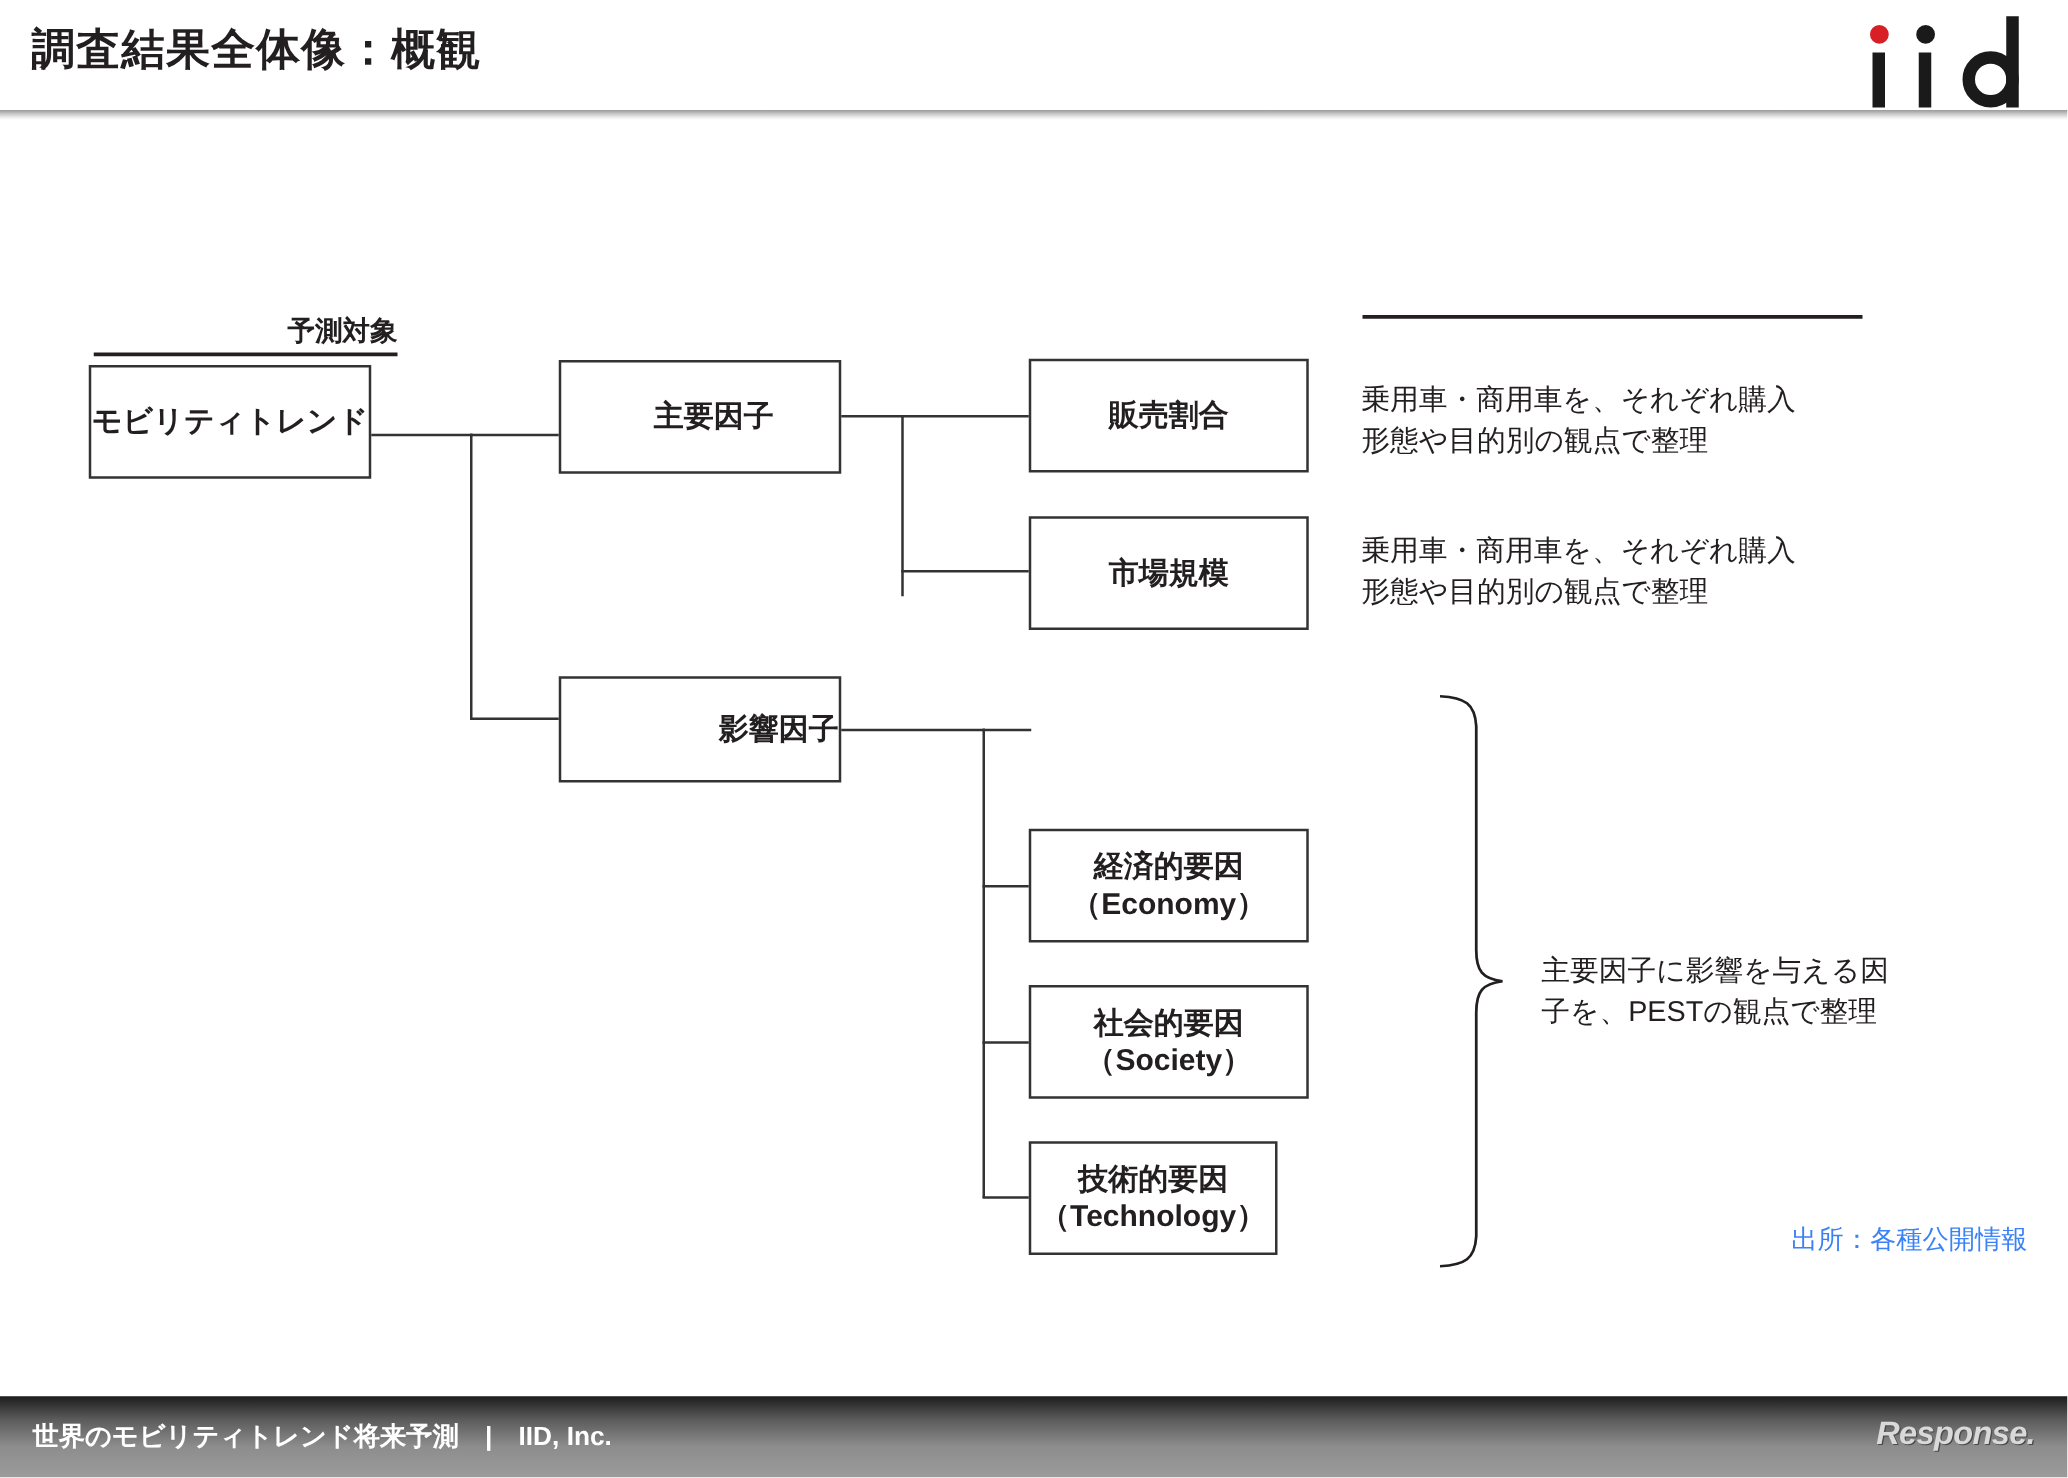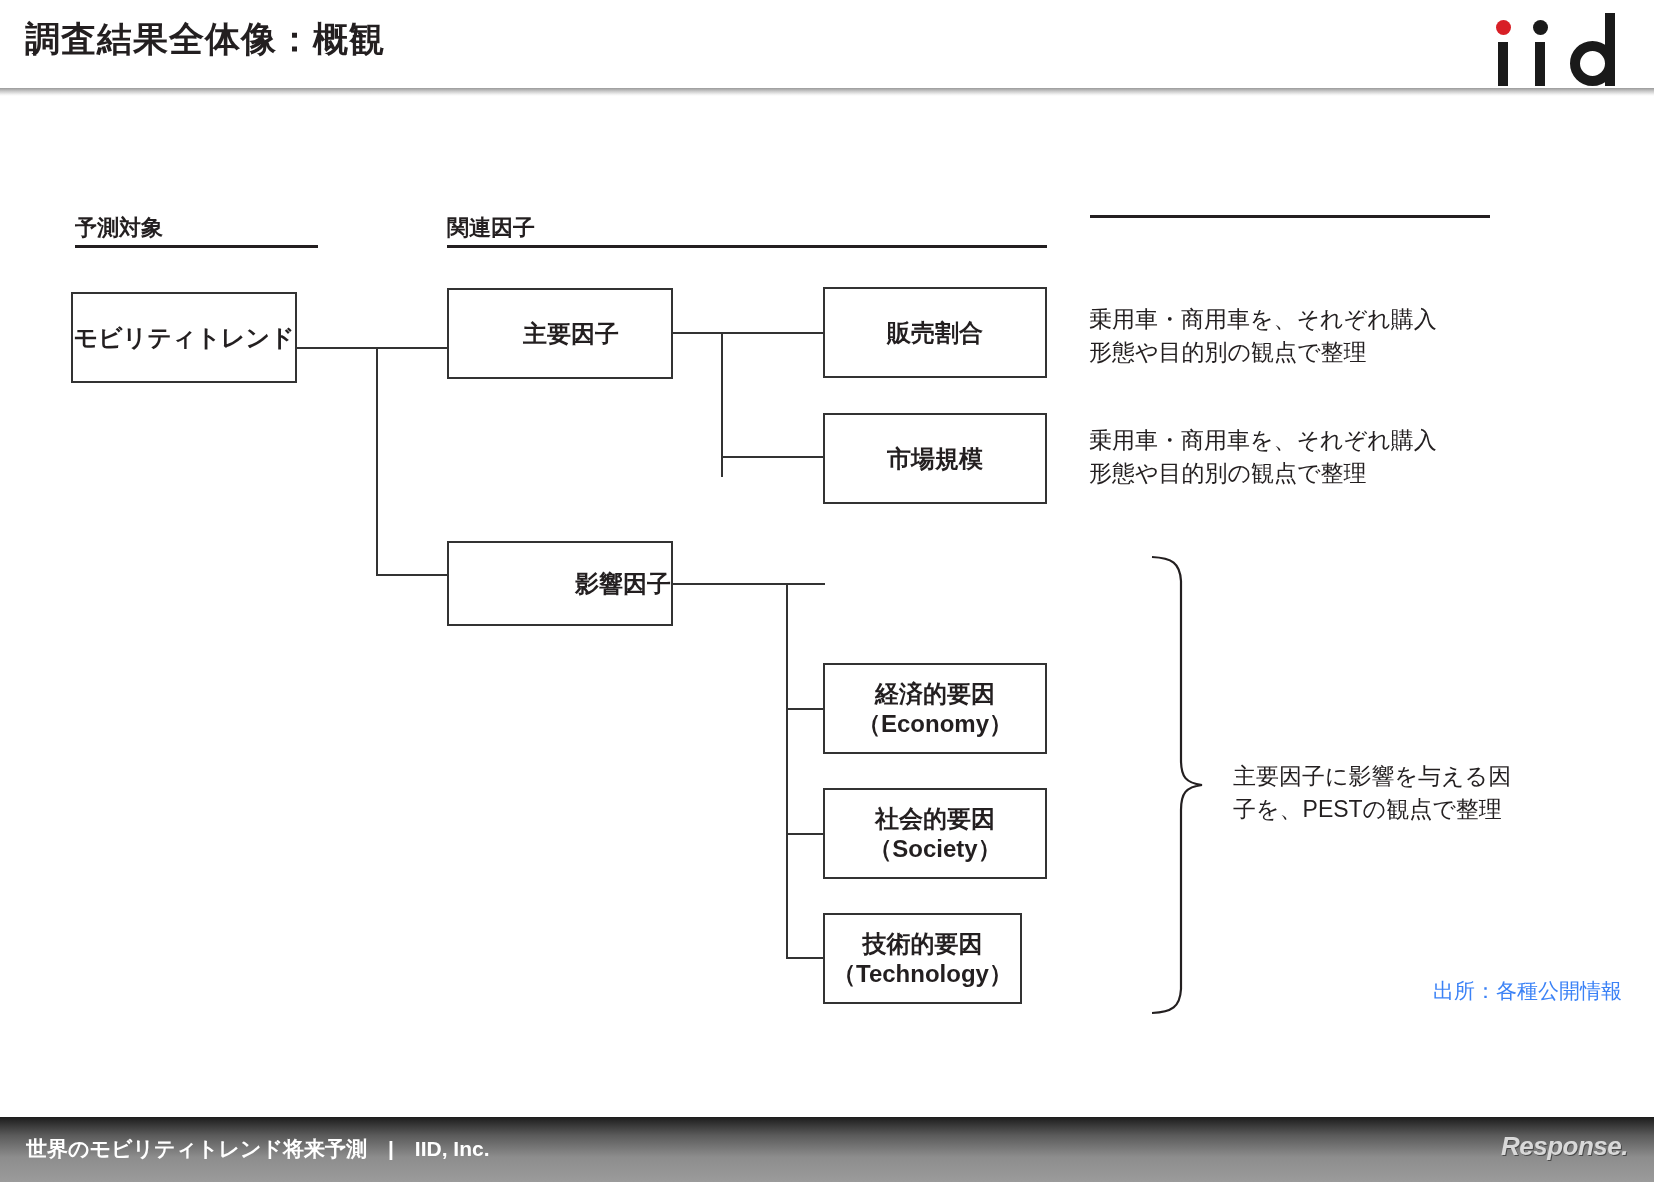--- a/index.html
+++ b/index.html
@@ -31,21 +31,21 @@
     position:absolute;left:0;top:88px;width:1654px;height:8px;
     background:linear-gradient(to bottom,#9a9a9a 0%,#c9c9c9 40%,#f2f2f2 80%,#ffffff 100%);
   }
 
   
   #headline-row{position:absolute;left:40px;top:134px;display:flex;align-items:center;}
   #headline-bullet{width:20px;height:20px;background:#9e3a38;margin-right:22px;flex:0 0 auto;}
   #headline-text{font-size:27px;font-weight:bold;color:#231f20;white-space:nowrap;letter-spacing:0.3px;}
 
   
-  .col-head{position:absolute;text-align:left;}
+  .col-head{position:absolute;text-align:right;margin-top:37px;}
   .col-head .lbl{font-size:22px;font-weight:bold;color:#231f20;line-height:30px;}
   .col-head .rule{height:3px;background:#231f20;margin-top:2px;}
 
   
   #diagram{position:absolute;left:0;top:0;width:1654px;height:1182px;}
   .node{
     position:absolute;box-sizing:border-box;
     border:2.5px solid #333333;background:#ffffff;
     display:flex;align-items:center;justify-content:center;
     text-align:center;color:#231f20;font-weight:bold;
@@ -103,24 +103,20 @@
 
     <div id="header-rule"></div>
   </div>
 
 
   <div class="col-head" style="left:75px;top:213px;width:243px;">
     <div class="lbl">予測対象</div>
     <div class="rule"></div>
   </div>
 
-  <div class="col-head" style="left:447px;top:213px;width:600px;">
-    <div class="lbl">関連因子</div>
-    <div class="rule"></div>
-  </div>
 
   <div class="col-head" style="left:1090px;top:213px;width:400px;">
     <div class="rule"></div>
   </div>
 
   <div id="diagram">
 
     <div class="conn h" style="left:270px;top:347px;width:108px;"></div>
     <div class="conn v" style="left:376px;top:347px;height:228px;"></div>
     <div class="conn h" style="left:376px;top:347px;width:88px;"></div>

